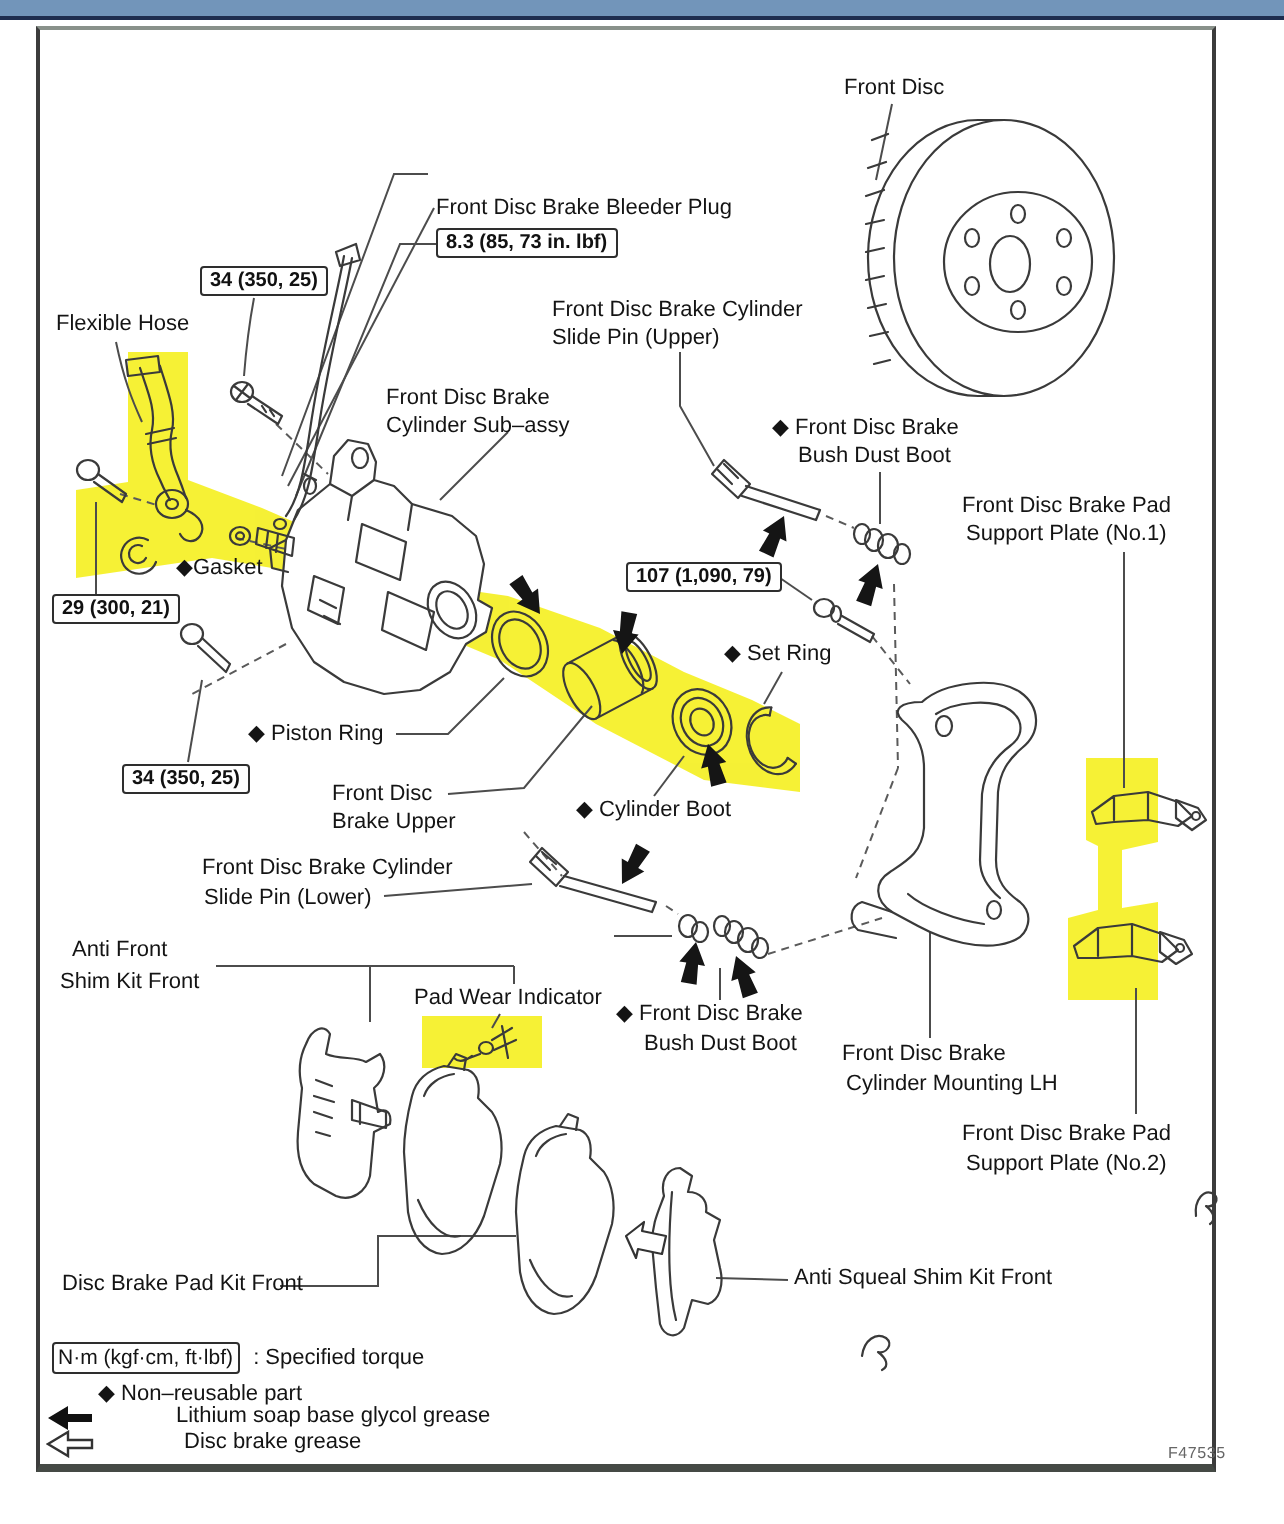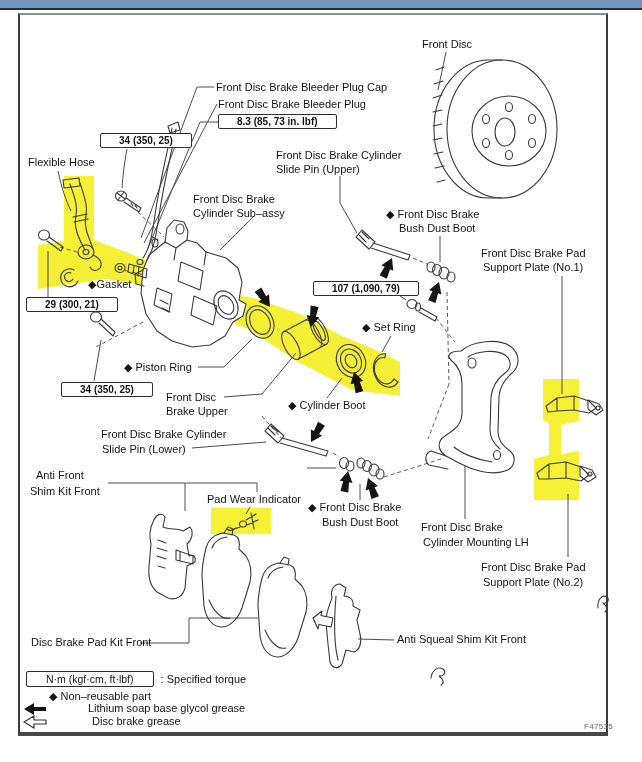--- a/index.html
+++ b/index.html
@@ -6,25 +6,25 @@
   #stage{position:relative;width:642px;height:760px;background:#fff;overflow:hidden;
          font-family:"Liberation Sans",sans-serif;}
   .topbar{position:absolute;left:0;top:0;width:642px;height:8px;background:#7295ba;
           border-bottom:2px solid #1e2d4f;}
   .frame{position:absolute;left:18px;top:13px;width:586px;height:717px;background:#fff;
          border-top:2px solid #89918a;border-left:2px solid #3c3c3c;
          border-right:2px solid #3c3c3c;border-bottom:4px solid #454a45;}
   svg.art{position:absolute;left:0;top:0;}
   .lbl{position:absolute;font-size:11px;line-height:1.15;color:#141414;white-space:nowrap;}
   .tq{position:absolute;font-size:10px;font-weight:bold;line-height:1;color:#111;
-      border:1.3px solid #2e2e2e;border-radius:2px;padding:2px 18px 1px;background:#fff;
+      border:1.3px solid #2e2e2e;border-radius:2px;padding:2px 4px 1px;background:#fff;
       white-space:nowrap;}
   .leg{position:absolute;font-size:11px;color:#141414;white-space:nowrap;}
   .legbox{display:inline-block;border:1.2px solid #2e2e2e;border-radius:2px;
-          padding:1px 19px;font-size:10.5px;background:#fff;}
+          padding:1px 2px;font-size:10.5px;background:#fff;}
   .figcode{position:absolute;font-size:8px;color:#666;letter-spacing:.3px;}
   .legicon{position:absolute;}
 </style>
 </head>
 <body>
 
 <div id="stage">
   <div class="topbar"></div>
   <div class="frame"></div>
 
@@ -260,21 +260,20 @@
       <use href="#garr" transform="translate(354,372) rotate(165)"></use>
       <use href="#garr" transform="translate(392,258) rotate(205)"></use>
       <use href="#garr" transform="translate(439,282) rotate(200)"></use>
       <use href="#garr" transform="translate(311,442) rotate(30)"></use>
       <use href="#garr" transform="translate(348,471) rotate(190)"></use>
       <use href="#garr" transform="translate(368,478) rotate(160)"></use>
     </g>
   </svg>
 
   <div class="lbl" style="left:422px;top:38px">Front Disc</div>
-  <div class="lbl" style="left:216px;top:81px">Front Disc Brake Bleeder Plug Cap</div>
   <div class="lbl" style="left:218px;top:98px">Front Disc Brake Bleeder Plug</div>
   <div class="tq" style="left:218px;top:114px">8.3 (85, 73 in. lbf)</div>
   <div class="tq" style="left:100px;top:133px">34 (350, 25)</div>
   <div class="lbl" style="left:28px;top:156px">Flexible Hose</div>
   <div class="lbl" style="left:193px;top:193px">Front Disc Brake</div>
   <div class="lbl" style="left:193px;top:207px">Cylinder Sub–assy</div>
   <div class="lbl" style="left:276px;top:149px">Front Disc Brake Cylinder</div>
   <div class="lbl" style="left:276px;top:163px">Slide Pin (Upper)</div>
   <div class="lbl" style="left:386px;top:208px">◆ Front Disc Brake</div>
   <div class="lbl" style="left:399px;top:222px">Bush Dust Boot</div>

